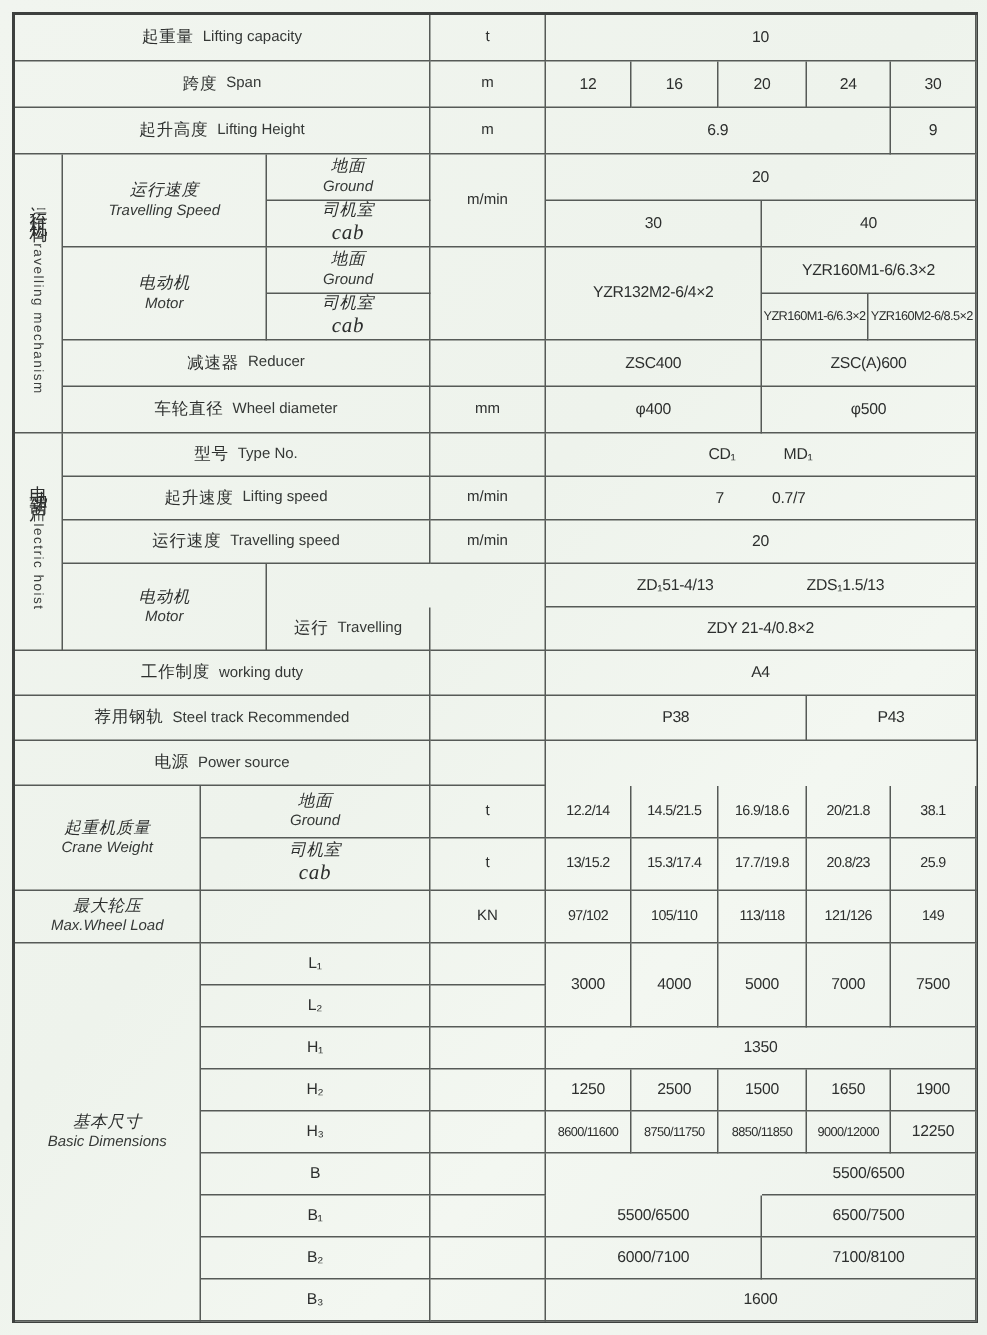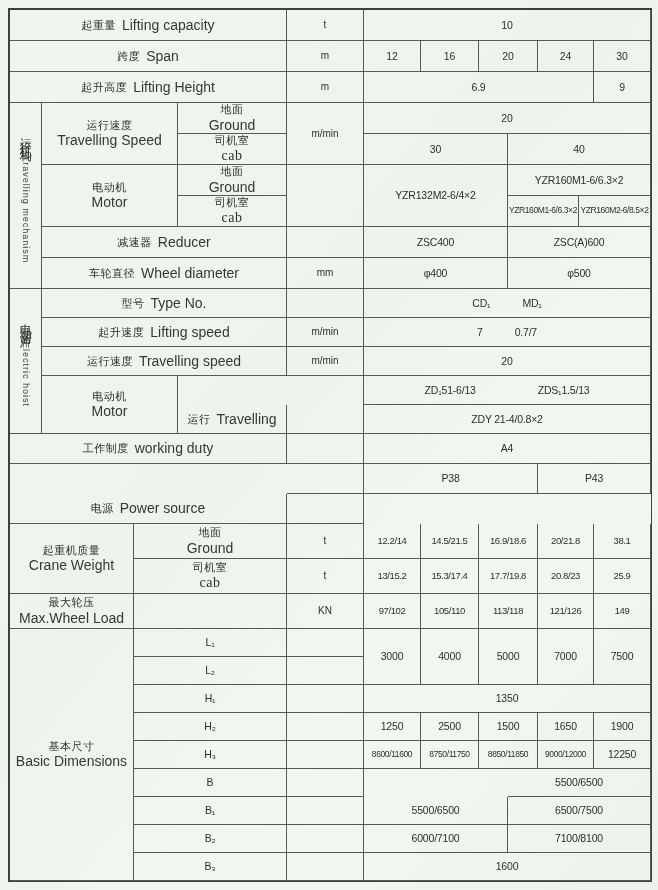--- a/index.html
+++ b/index.html
@@ -19,24 +19,24 @@
     border-right:1px solid #3d403e;border-bottom:1px solid #3d403e;
     background:transparent;
   }
   .c{
     border-right:1px solid #565a57;
     border-bottom:1px solid #565a57;
     display:flex;align-items:center;justify-content:center;
     gap:6px;overflow:hidden;text-align:center;line-height:1.15;
   }
   .zh{font-size:11px;letter-spacing:.5px;}
-  .en{font-size:14px;color:#353836;}
+  .en{font-size:10px;color:#353836;}
   .val{font-size:10.5px;letter-spacing:-.2px;}
   .unit{font-size:10px;}
-  .stack{flex-direction:column;gap:1px;}
+  .stack{flex-direction:column;gap:1px;font-style:italic;}
   .cabtxt{font-size:14px;font-family:"Liberation Serif","DejaVu Serif",serif;letter-spacing:.5px;}
   .pair{gap:32px;}
   .pairw{gap:62px;}
   .xs{font-size:8.5px;letter-spacing:-.4px;}
   .sm{font-size:9.5px;letter-spacing:-.4px;}
   .vtext{writing-mode:vertical-rl;text-orientation:mixed;display:block;}
   .vzh{font-size:12px;letter-spacing:4px;}
   .ven{font-size:9px;margin-top:12px;letter-spacing:1px;color:#3a3d3b;}
 </style>
 </head>
@@ -155,36 +155,40 @@
     </div>
   <div class="c unit" style="grid-area:12/5/13/6">m/min</div>
   <div class="c val" style="grid-area:12/6/13/13">20</div>
 
   <div class="c stack" style="grid-area:13/2/15/4">
       <span class="zh">电动机</span>
       <span class="en">Motor</span>
     </div>
   <div class="c" style="grid-area:13/5/15/6"></div>
   <div class="c val pairw" style="grid-area:13/6/14/13">
-      <span>ZD₁51-6/13</span>
+      <span>ZD₁51-4/13</span>
       <span>ZDS₁1.5/13</span>
     </div>
   <div class="c" style="grid-area:14/4/15/5">
       <span class="zh">运行</span>
       <span class="en">Travelling</span>
     </div>
   <div class="c val" style="grid-area:14/6/15/13">ZDY 21-4/0.8×2</div>
 
   <div class="c" style="grid-area:15/1/16/5">
       <span class="zh">工作制度</span>
       <span class="en">working duty</span>
     </div>
   <div class="c" style="grid-area:15/5/16/6"></div>
   <div class="c val" style="grid-area:15/6/16/13">A4</div>
 
+  <div class="c" style="grid-area:16/1/17/5">
+      <span class="zh">荐用钢轨</span>
+      <span class="en">Steel track Recommended</span>
+    </div>
   <div class="c" style="grid-area:16/5/17/6"></div>
   <div class="c val" style="grid-area:16/6/17/10">P38</div>
   <div class="c val" style="grid-area:16/10/17/13">P43</div>
 
   <div class="c" style="grid-area:17/1/18/5">
       <span class="zh">电源</span>
       <span class="en">Power source</span>
     </div>
   <div class="c" style="grid-area:17/5/18/6"></div>
 

